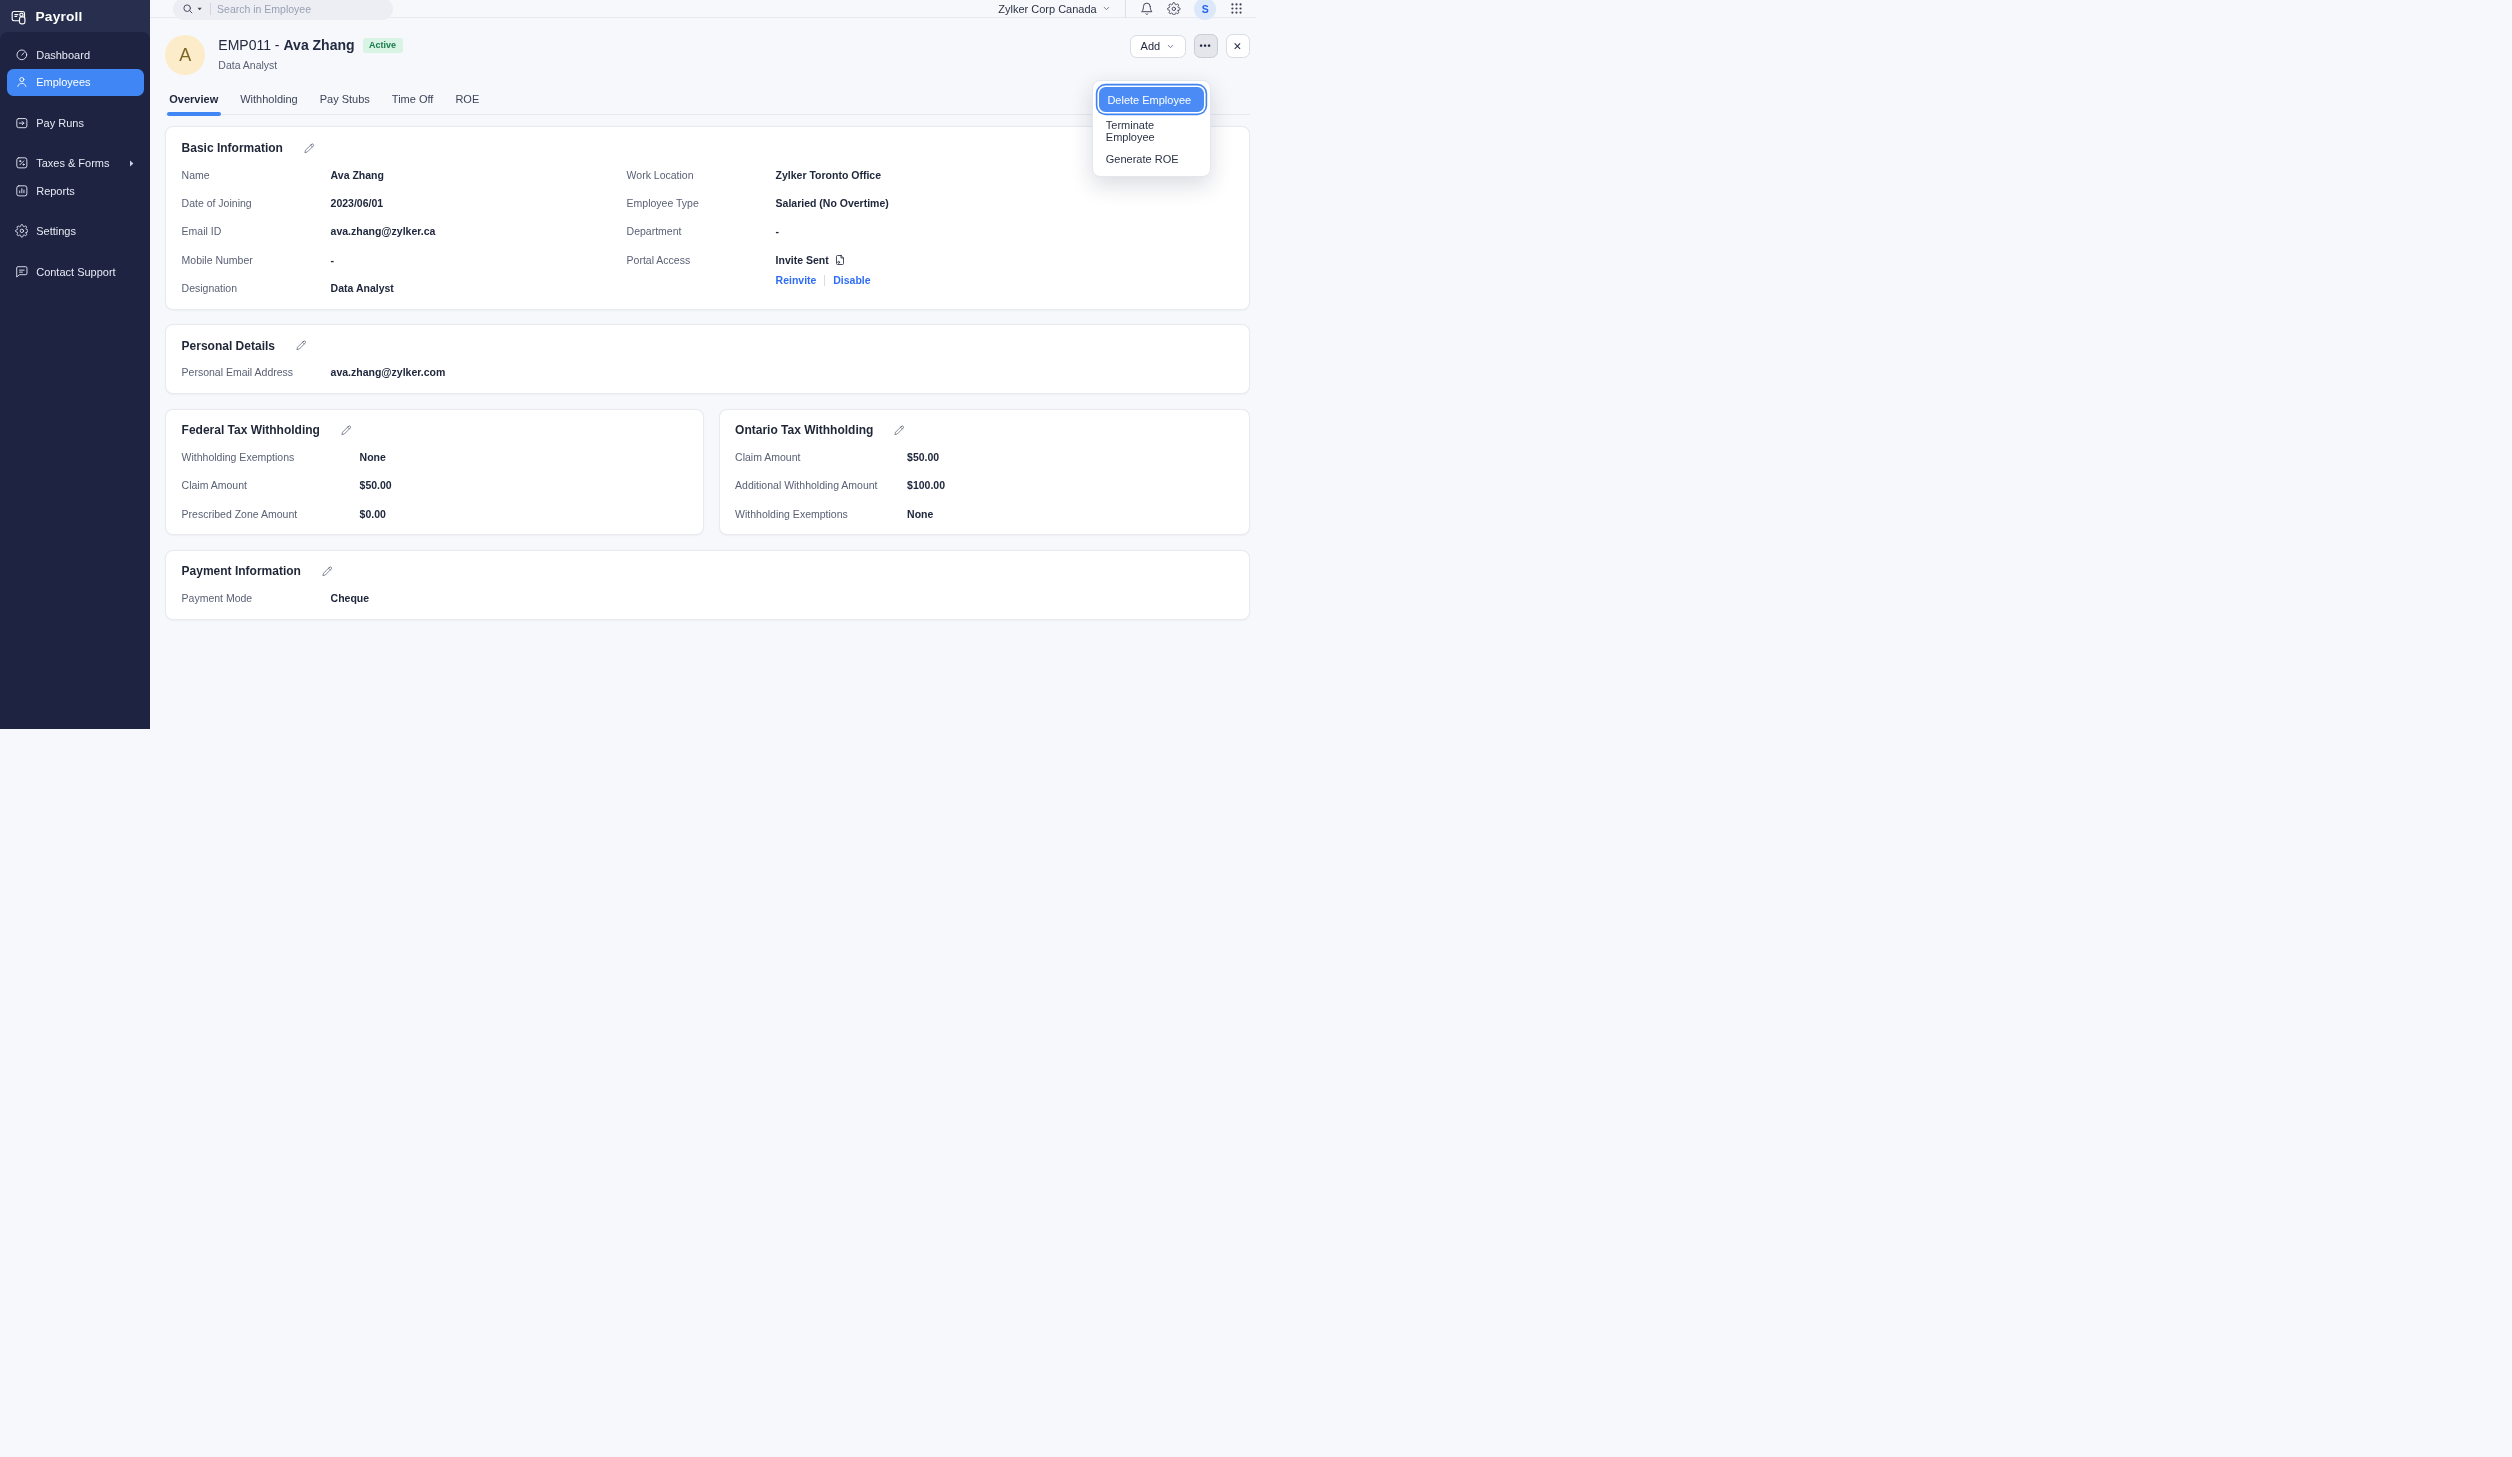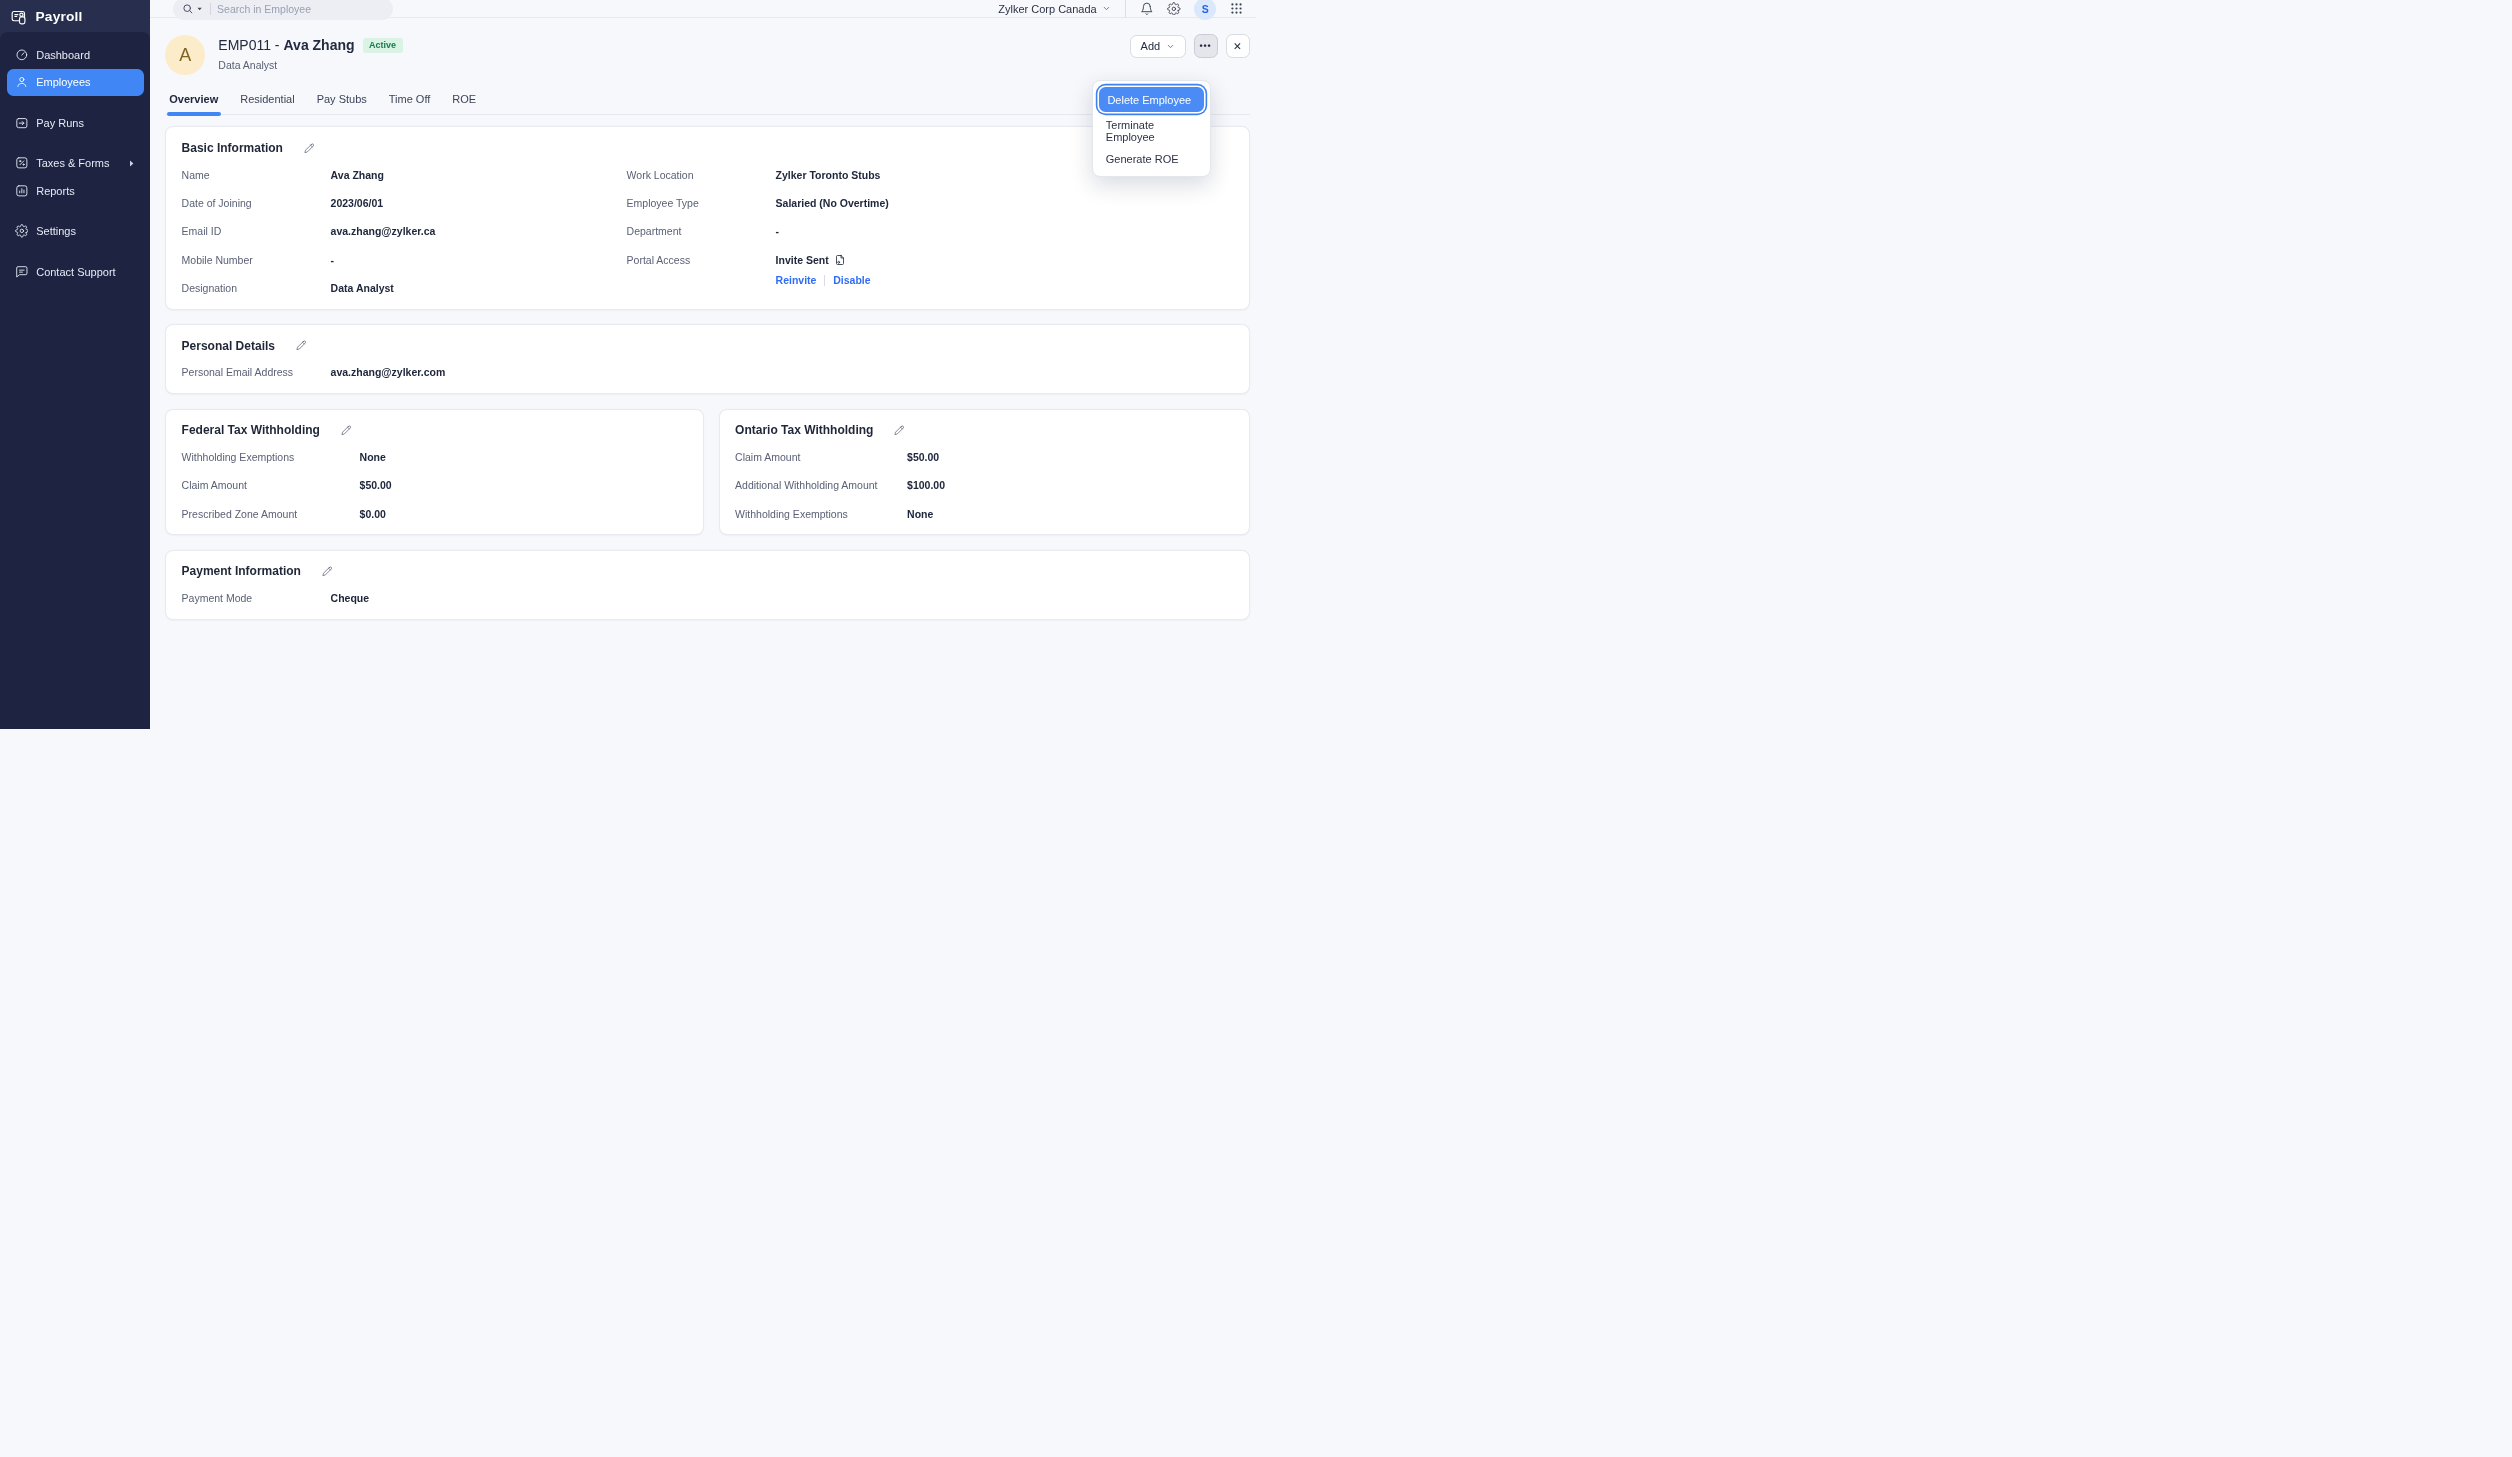--- a/index.html
+++ b/index.html
@@ -278,21 +278,21 @@
             <span>•••</span>
           </button>
           <button class="btn btn-close">
             <span>✕</span>
           </button>
         </div>
       </div>
 
       <div class="tabs">
         <div class="tab active">Overview</div>
-        <div class="tab">Residential</div>
+        <div class="tab">Withholding</div>
         <div class="tab">Pay Stubs</div>
         <div class="tab">Time Off</div>
         <div class="tab">ROE</div>
       </div>
 
       <section class="card card-first">
         <div class="card-title-row">
           <span class="card-title">Basic Information</span>
           <span class="edit-icon">
             <svg viewBox="0 0 24 24" width="10.5" height="10.5" fill="none" stroke="currentColor" stroke-width="1.7" stroke-linecap="round" stroke-linejoin="round">
@@ -320,21 +320,21 @@
               <div class="fvalue">-</div>
             </div>
             <div class="frow">
               <div class="flabel">Designation</div>
               <div class="fvalue">Data Analyst</div>
             </div>
           </div>
           <div>
             <div class="frow">
               <div class="flabel">Work Location</div>
-              <div class="fvalue">Zylker Toronto Stubs</div>
+              <div class="fvalue">Zylker Toronto Office</div>
             </div>
             <div class="frow">
               <div class="flabel">Employee Type</div>
               <div class="fvalue">Salaried (No Overtime)</div>
             </div>
             <div class="frow">
               <div class="flabel">Department</div>
               <div class="fvalue">-</div>
             </div>
             <div class="frow">

